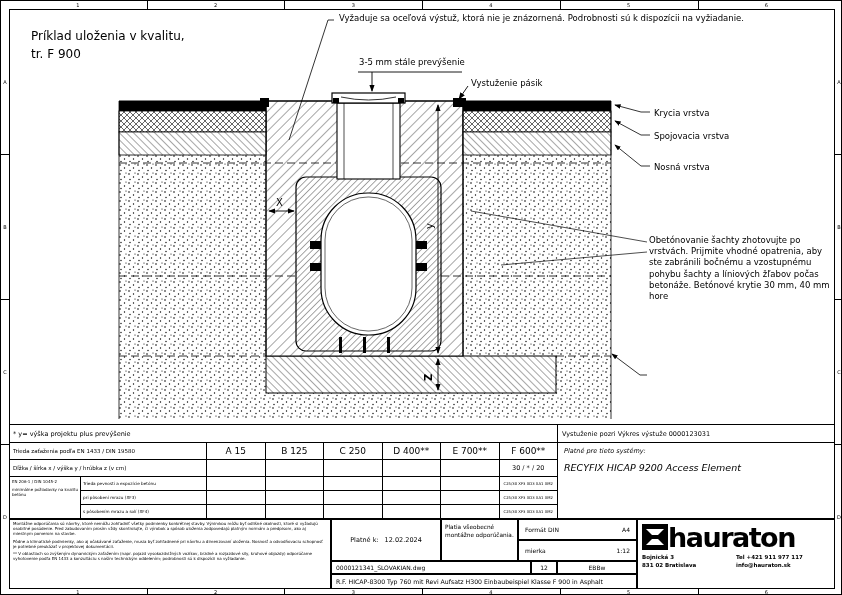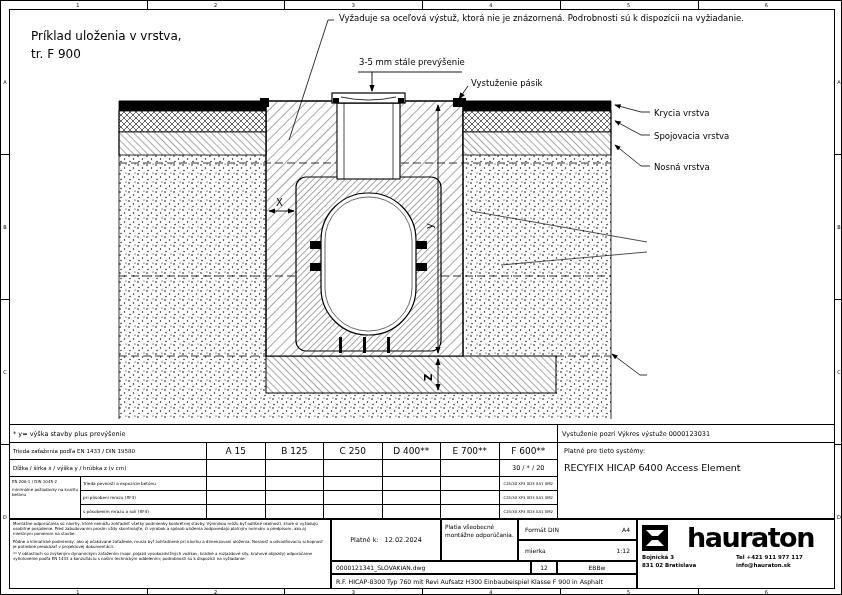--- a/index.html
+++ b/index.html
@@ -16,25 +16,25 @@
   .small6{font-size:6.5px;}
   
   .tbl{position:absolute;left:8px;top:441px;width:826px;height:77px;display:grid;grid-template-columns:71px 126px 58.5px 58.5px 58.5px 58.5px 58.5px 58.5px 1fr;grid-template-rows:17px 17px 14px 14px 1fr;border-left:1px solid #000;border-top:1px solid #000;box-sizing:border-box;}
   .tbl>div{border-right:1px solid #000;border-bottom:1px solid #000;box-sizing:border-box;overflow:hidden;}
   .c-lab{grid-column:1/3;font-size:5.5px;display:flex;align-items:center;padding-left:3px;}
   .c-hdr{font-size:9px;display:flex;align-items:center;justify-content:center;}
   .c-val{font-size:6.5px;display:flex;align-items:center;justify-content:center;}
   .c-grp{grid-column:1;grid-row:3/6;font-size:4px;line-height:1.25;padding:2px 1px 0 2px;}
   .c-sub{font-size:4.2px;display:flex;align-items:center;padding-left:2px;}
   .c-tiny{font-size:3.8px;display:flex;align-items:center;justify-content:center;white-space:nowrap;}
-  .c-sys{grid-column:9;grid-row:1/6;padding:4px 0 4px 6px;}
+  .c-sys{grid-column:9;grid-row:1/6;padding:4px 0 4px 6px;font-style:italic;}
   
   .tb{position:absolute;border:1px solid #000;box-sizing:border-box;background:#fff;}
   .disc p{margin:0 0 3px 0;font-size:4px;line-height:1.22;}
-  .hlogo{display:flex;align-items:flex-end;gap:19px;margin:4px 0 2px 4px;}
+  .hlogo{display:flex;align-items:flex-start;gap:0;margin:4px 0 2px 4px;}
   .hword{font-size:27px;font-weight:bold;letter-spacing:-1.5px;line-height:1;}
   .hcontact{display:grid;grid-template-columns:1fr 1fr;font-size:5.5px;font-weight:bold;line-height:1.5;padding:0 4px;}
   svg{display:block;}
   #draw{position:absolute;left:0;top:0;pointer-events:none;}
 </style>
 </head>
 <body>
 
 <div id="page">
 
@@ -200,47 +200,48 @@
     <line x1="467" y1="85" x2="458" y2="98" stroke="#000" stroke-width="0.9" marker-end="url(#ah)"></line>
     <polyline points="649,111 640,111 614,104" fill="none" stroke="#000" stroke-width="0.8" marker-end="url(#ah)"></polyline>
     <polyline points="649,134 640,134 614,120" fill="none" stroke="#000" stroke-width="0.8" marker-end="url(#ah)"></polyline>
     <polyline points="649,165 640,165 614,144" fill="none" stroke="#000" stroke-width="0.8" marker-end="url(#ah)"></polyline>
     <line x1="646" y1="241" x2="470" y2="210" stroke="#000" stroke-width="0.7"></line>
     <line x1="646" y1="251" x2="500" y2="264" stroke="#000" stroke-width="0.7"></line>
     <polyline points="646,374 639,374 611,353" fill="none" stroke="#000" stroke-width="0.8" marker-end="url(#ah)"></polyline>
   </svg>
 
   <div class="abs" style="left:30px;top:26px;font-size:12px;line-height:1.5">
-    <div>Príklad uloženia v vrstva,</div>
+    <div>Príklad uloženia v kvalitu,</div>
     <div>tr. F 900</div>
   </div>
 
   <div class="ann" style="left:338px;top:12px;width:492px">Vyžaduje sa oceľová výstuž, ktorá nie je znázornená. Podrobnosti sú k dispozícii na vyžiadanie.</div>
   <div class="lbl" style="left:358px;top:56px">3-5 mm stále prevýšenie</div>
   <div class="lbl" style="left:470px;top:77px">Vystuženie pásik</div>
   <div class="lbl" style="left:653px;top:107px">Krycia vrstva</div>
   <div class="lbl" style="left:653px;top:130px">Spojovacia vrstva</div>
   <div class="lbl" style="left:653px;top:161px">Nosná vrstva</div>
+  <div class="ann" style="left:648px;top:234px;width:184px">Obetónovanie šachty zhotovujte po vrstvách. Prijmite vhodné opatrenia, aby ste zabránili bočnému a vzostupnému pohybu šachty a líniových žľabov počas betonáže. Betónové krytie 30 mm, 40 mm hore</div>
 
   <div class="abs" style="left:8px;top:423px;width:826px;border-top:1px solid #000"></div>
   <div class="abs" style="left:556px;top:423px;height:18px;border-left:1px solid #000"></div>
-  <div class="abs small6" style="left:12px;top:429px">* y= výška stavby plus prevýšenie</div>
+  <div class="abs small6" style="left:12px;top:429px">* y= výška projektu plus prevýšenie</div>
   <div class="abs small6" style="left:561px;top:429px">Vystuženie pozri Výkres výstuže 0000123031</div>
 
   <div class="tbl">
     <div class="c-lab">Trieda zaťaženia podľa EN 1433 / DIN 19580</div>
     <div class="c-hdr">A 15</div>
     <div class="c-hdr">B 125</div>
     <div class="c-hdr">C 250</div>
     <div class="c-hdr">D 400**</div>
     <div class="c-hdr">E 700**</div>
     <div class="c-hdr">F 600**</div>
     <div class="c-sys" style="grid-column:9;grid-row:1/6;">
       <div style="font-size:6.5px">Platné pre tieto systémy:</div>
-      <div style="font-size:9.5px;margin-top:7px">RECYFIX HICAP 6400 Access Element</div>
+      <div style="font-size:9.5px;margin-top:7px">RECYFIX HICAP 9200 Access Element</div>
     </div>
 
     <div class="c-lab">Dĺžka / šírka x / výška y / hrúbka z (v cm)</div>
     <div class="c-val"></div>
     <div class="c-val"></div>
     <div class="c-val"></div>
     <div class="c-val"></div>
     <div class="c-val"></div>
     <div class="c-val">30 / * / 20</div>
 

